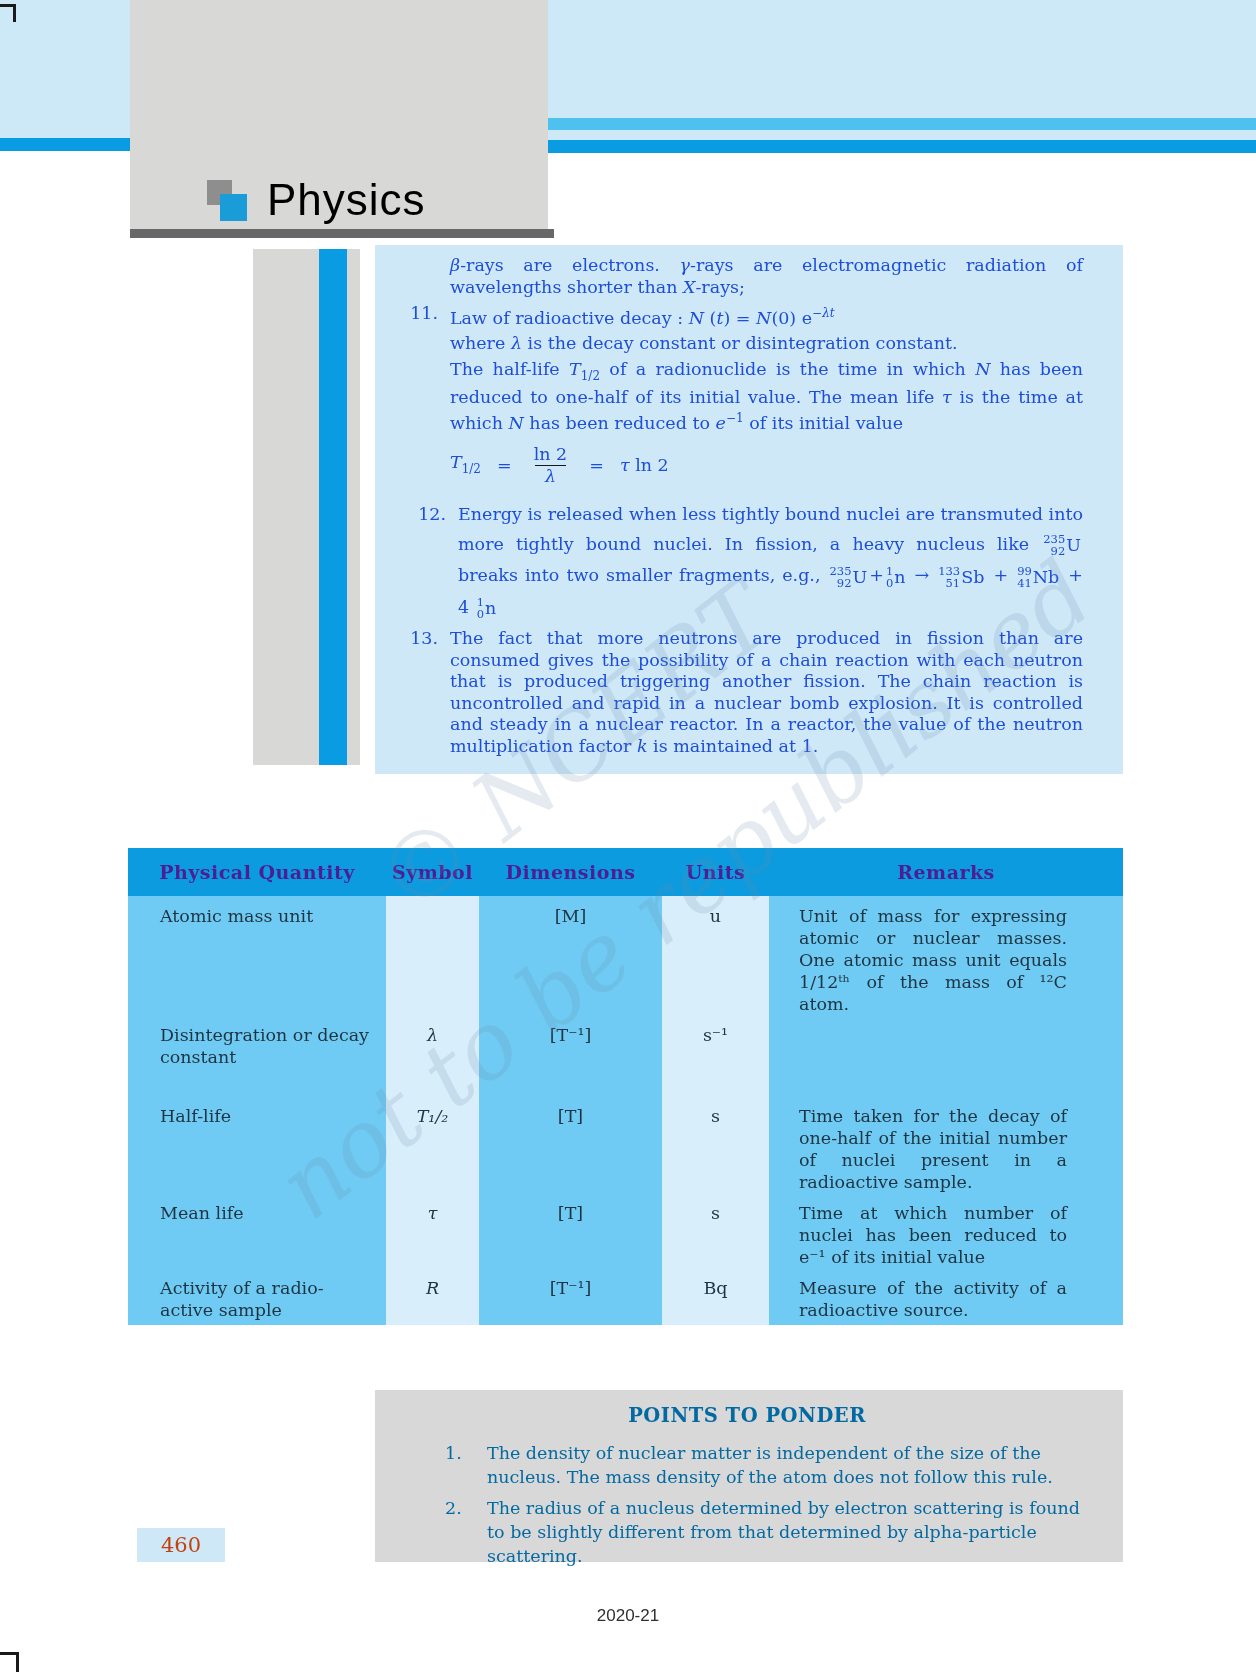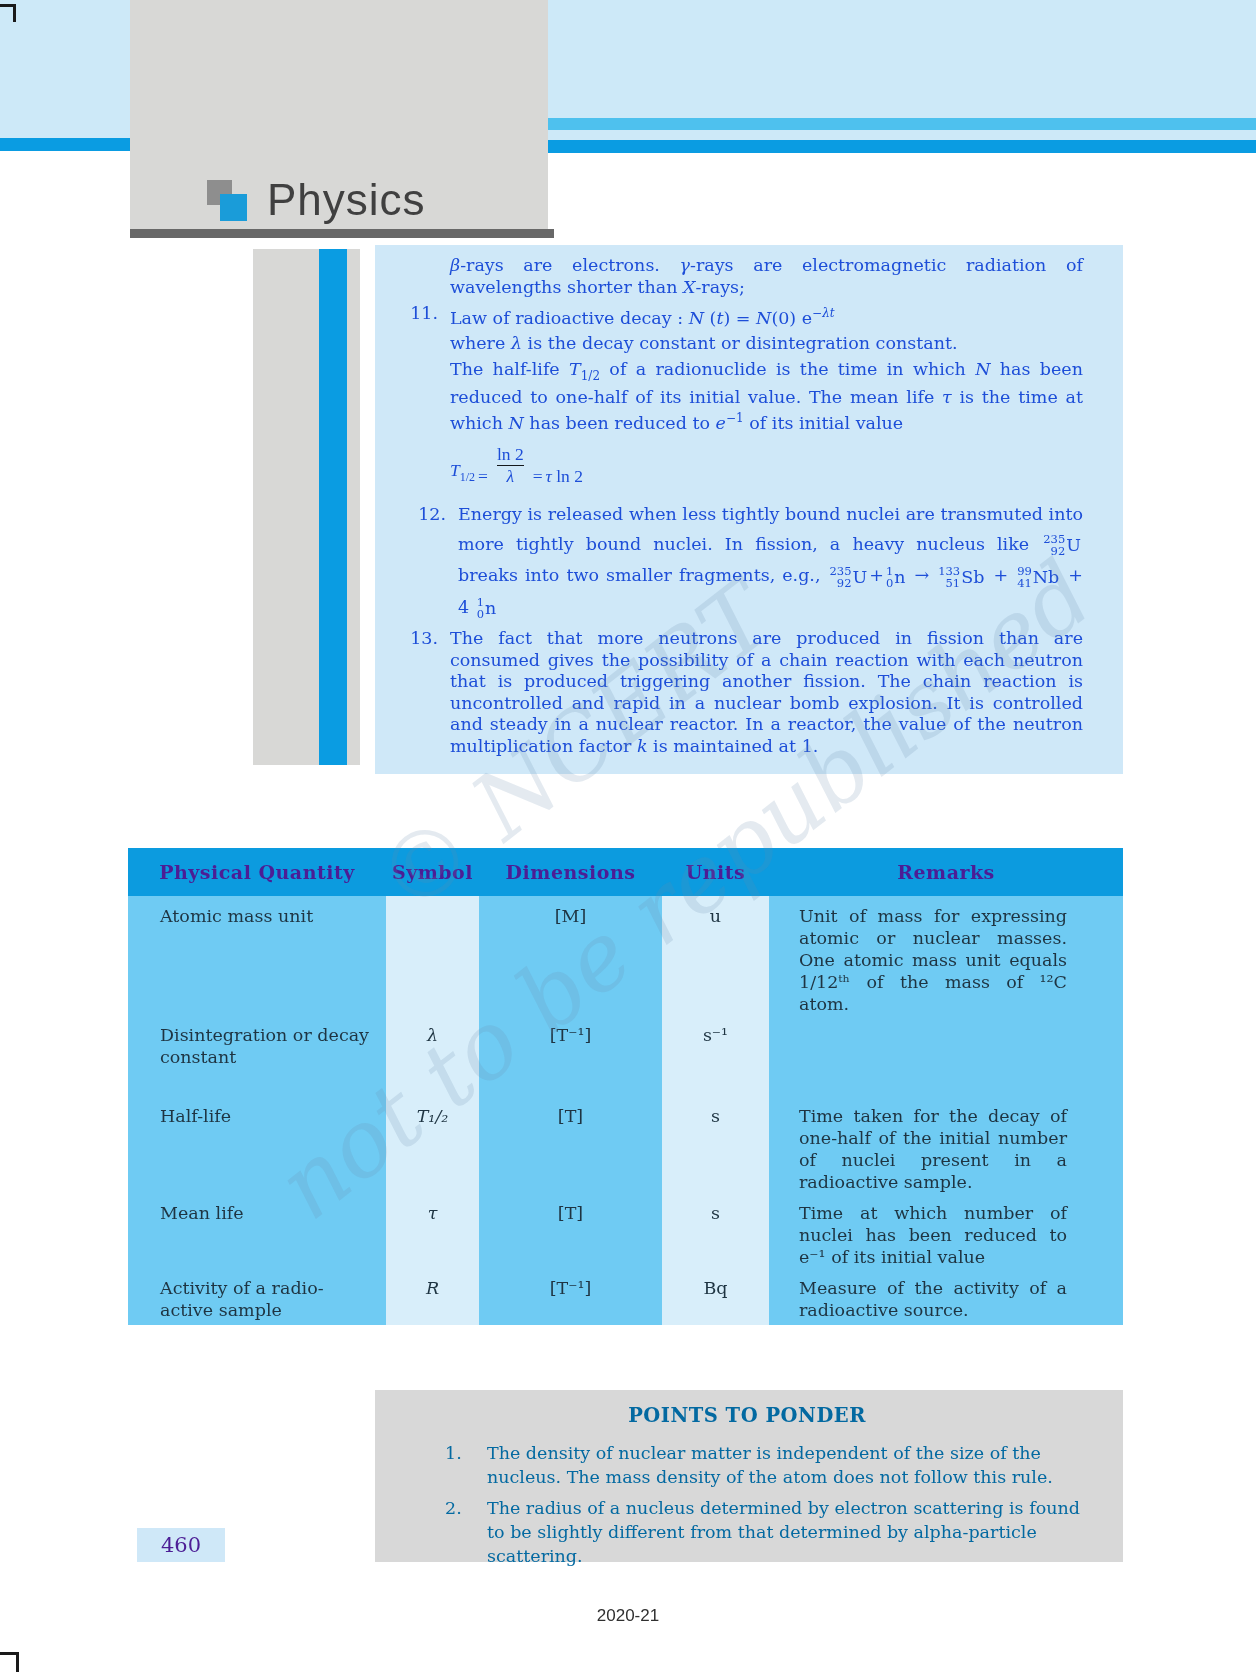--- a/index.html
+++ b/index.html
@@ -14,38 +14,38 @@
   .stripe-light{position:absolute;left:548px;top:130px;right:0;height:10px;background:#cde9f8;}
   .stripe-dark{position:absolute;left:548px;top:140px;right:0;height:13px;background:#0a9ce2;}
 
   
   .header-box{position:absolute;left:130px;top:0;width:418px;height:229px;background:#d8d8d6;}
   .header-rule{position:absolute;left:130px;top:229px;width:424px;height:9px;background:#686868;}
   .brand{position:absolute;left:77px;top:180px;width:46px;height:44px;}
   .sq-gray{position:absolute;left:0;top:0;width:25px;height:25px;background:#8e8e8e;}
   .sq-blue{position:absolute;left:13px;top:14px;width:27px;height:27px;background:#1a9cd9;}
   .page-title{position:absolute;left:137px;top:176px;font-family:"Liberation Sans",sans-serif;
-              font-size:44px;line-height:48px;color:#404040;letter-spacing:1px;}
+              font-size:44px;line-height:48px;color:#000000;letter-spacing:1px;}
 
   
   .strip-gray1{position:absolute;left:253px;top:249px;width:66px;height:516px;background:#d8d8d6;}
   .strip-blue{position:absolute;left:319px;top:249px;width:28px;height:516px;background:#0a9ce2;}
   .strip-gray2{position:absolute;left:347px;top:249px;width:13px;height:516px;background:#d8d8d6;}
 
   
   .content-box{position:absolute;left:375px;top:245px;width:748px;min-height:520px;background:#cfe8f8;
                box-sizing:border-box;padding:10px 0 12px 0;font-size:17.5px;line-height:21.5px;color:#1d4ed8;}
   .s-item{position:relative;padding-left:75px;padding-right:40px;margin-bottom:5px;}
   .s-num{position:absolute;left:0;top:0;width:63px;text-align:right;}
   .jst{text-align:justify;}
   .it{font-style:italic;}
   sup,sub{font-size:12px;}
   sup.it,sub.it{font-style:italic;}
   .para{margin:0 0 4px 0;}
-  .formula{display:flex;align-items:flex-end;gap:3px;margin:9px 0 11px 0;font-family:Liberation Serif, serif;}
+  .formula{display:flex;align-items:center;gap:16px;margin:9px 0 11px 0;}
   .frac{display:inline-flex;flex-direction:column;align-items:center;}
   .fnum{padding:0 6px;}
   .fden{border-top:1.6px solid #15191c;padding:0 10px;}
   .reaction-line{line-height:30px;margin-left:8px;}
   .nucl{display:inline-flex;align-items:center;margin:0 2px;vertical-align:middle;font-style:normal;}
   .nucl .st{display:inline-flex;flex-direction:column;align-items:flex-end;font-size:11.5px;line-height:12px;}
   .nucl .sym{margin-left:1px;}
 
   
   .phys-table{position:absolute;left:128px;top:848px;width:995px;border-collapse:collapse;
@@ -63,21 +63,21 @@
 
   
   .points-box{position:absolute;left:375px;top:1390px;width:748px;height:172px;background:#d8d8d8;
               box-sizing:border-box;padding:14px 40px 0 36px;font-size:17.5px;line-height:24px;color:#0369a1;}
   .points-title{text-align:center;font-weight:bold;font-size:19.5px;margin-bottom:13px;letter-spacing:0.5px;}
   .p-item{position:relative;padding-left:76px;margin-bottom:7px;}
   .p-num{position:absolute;left:34px;top:0;}
 
   
   .page-num{position:absolute;left:137px;top:1528px;width:88px;height:34px;background:#cfe8f8;
-            display:flex;align-items:center;justify-content:center;font-size:21px;color:#4c1d95;}
+            display:flex;align-items:center;justify-content:center;font-size:21px;color:#c2410c;}
   .footer{position:absolute;left:0;right:0;top:1606px;text-align:center;
           font-family:"Liberation Sans",sans-serif;font-size:17px;color:#303030;}
 
   
   .crop-top{position:absolute;left:0;top:4px;width:13px;height:15px;
             border-top:3px solid #1a1a1a;border-right:3px solid #1a1a1a;}
   .crop-bottom{position:absolute;left:0;top:1652px;width:16px;height:20px;
                border-top:3px solid #1a1a1a;border-right:3px solid #1a1a1a;}
 
   

